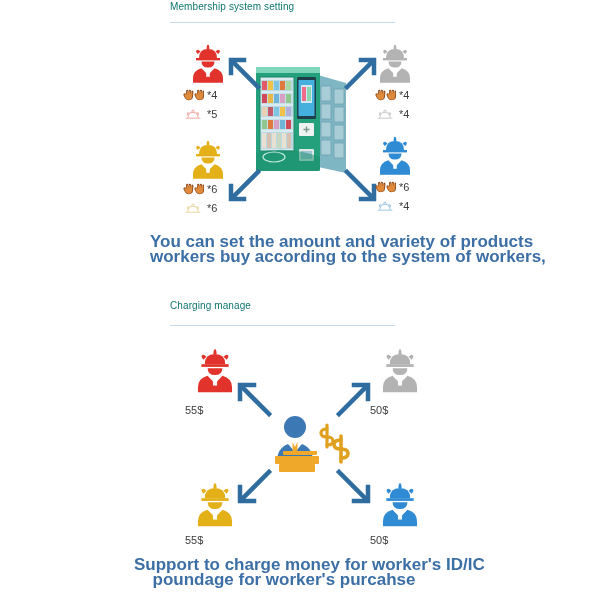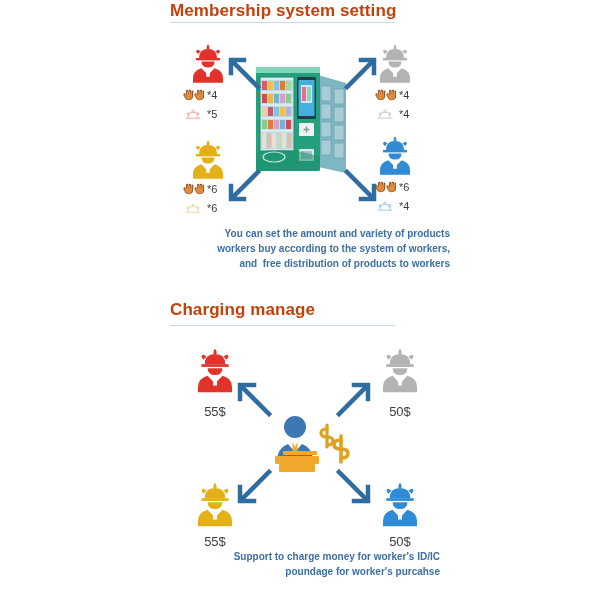--- a/index.html
+++ b/index.html
@@ -12,23 +12,23 @@
     height: 600px;
     position: relative;
     overflow: hidden;
     font-family: "Liberation Sans", sans-serif;
     color: #3c6fa5;
   }
 
   
   .section-title {
     position: absolute;
-    font-size: 17px;
-    font-weight: 700;
-    color: #c2410c;
+    font-size: 10px;
+    font-weight: 400;
+    color: #0f766e;
     letter-spacing: 0.1px;
     white-space: nowrap;
   }
   .section-rule {
     position: absolute;
     height: 1px;
     background: #c6d9e8;
   }
 
   
@@ -47,36 +47,36 @@
   .item-row .count {
     font-size: 11px;
     color: #3d3d3d;
     font-family: "Liberation Sans", sans-serif;
     line-height: 1;
   }
 
   
   .money-label {
     position: absolute;
-    font-size: 13px;
+    font-size: 11px;
     color: #3d3d3d;
-    text-align: center;
     width: 60px;
     white-space: nowrap;
   }
 
   
   .caption {
     position: absolute;
     width: 300px;
-    text-align: right;
-    font-size: 10px;
+    text-align: center;
+    font-size: 17px;
     line-height: 15px;
     color: #3c6fa5;
     font-weight: 600;
+    margin-top: 8px;
   }
   .caption div { white-space: pre; }
 
   
   .arrow { position: absolute; }
   .arrow svg { display: block; overflow: visible; }
 
   
   .vending { position: absolute; }
   .vending svg { display: block; }
@@ -343,21 +343,20 @@
       <path d="M8.6 7.4 q-1.8-1.8-2.6-1 q-0.8 0.8 1 2.6"></path>
       <path d="M15.4 7.4 q1.8-1.8 2.6-1 q0.8 0.8-1 2.6"></path>
     </g>
   </svg>
   <span class="count">*4</span>
 </div>
 
 <div class="caption" style="left:150px; top:226px;">
   <div>You can set the amount and variety of products</div>
   <div>workers buy according to the system of workers,</div>
-  <div>and  free distribution of products to workers</div>
 </div>
 
 <div class="section-title" style="left:170px; top:300px;">Charging manage</div>
 <div class="section-rule" style="left:170px; top:325px; width:225px;"></div>
 
 <div class="manager" style="left:265px; top:415px;">
   <svg width="86" height="62" viewBox="0 0 86 62">
     <circle cx="30" cy="12" r="11" fill="#3c78b4"></circle>
     <path d="M12 47 q0-14 11-18 l7 8 l7-8 q11 4 11 18 z" fill="#3c78b4"></path>
     <rect x="27.6" y="27" width="4.8" height="13" fill="#f0a82a"></rect>
@@ -466,16 +465,16 @@
       <path d="M14.5 10.5 q-2.6 -2.6 -3.9 -1.3 q-1.3 1.3 1.3 3.9 z"></path>
       <path d="M29.5 10.5 q2.6 -2.6 3.9 -1.3 q1.3 1.3 -1.3 3.9 z"></path>
       <path d="M15.5 20.5 q0 6 6.5 6 q6.5 0 6.5 -6 z"></path>
       <path d="M15.4 27.2 L22 34 L28.6 27.2 q8.4 2.4 8.4 10 v4.6 h-30 v-4.6 q0-7.6 8.4-10 z"></path>
       <rect x="20.2" y="31.6" width="3.6" height="4.2" fill="#ffffff" opacity="0.95"></rect>
     </g>
   </svg>
 </div>
 <div class="money-label" style="left:370px; top:534px;">50$</div>
 
-<div class="caption" style="left:140px; top:549px;">
+<div class="caption" style="left:134px; top:549px;">
   <div>Support to charge money for worker's ID/IC</div>
   <div>poundage for worker's purcahse</div>
 </div>
 
 </body></html>

